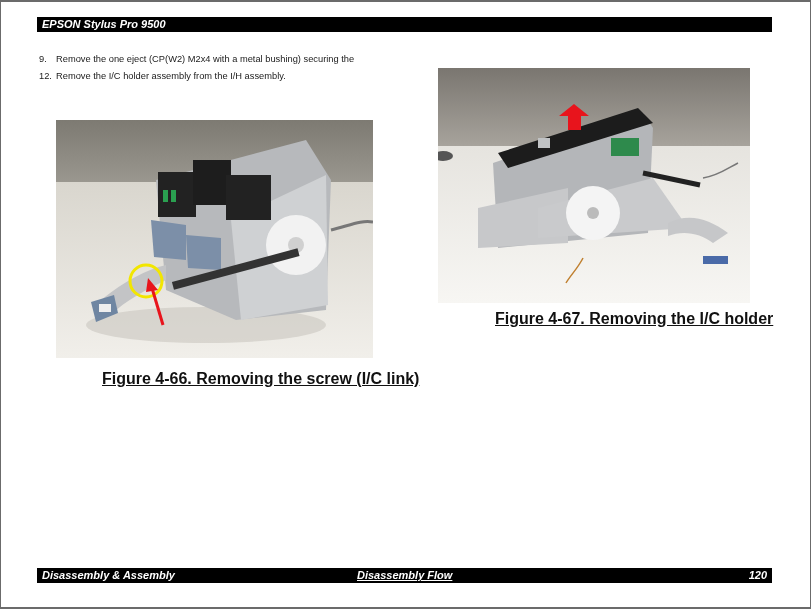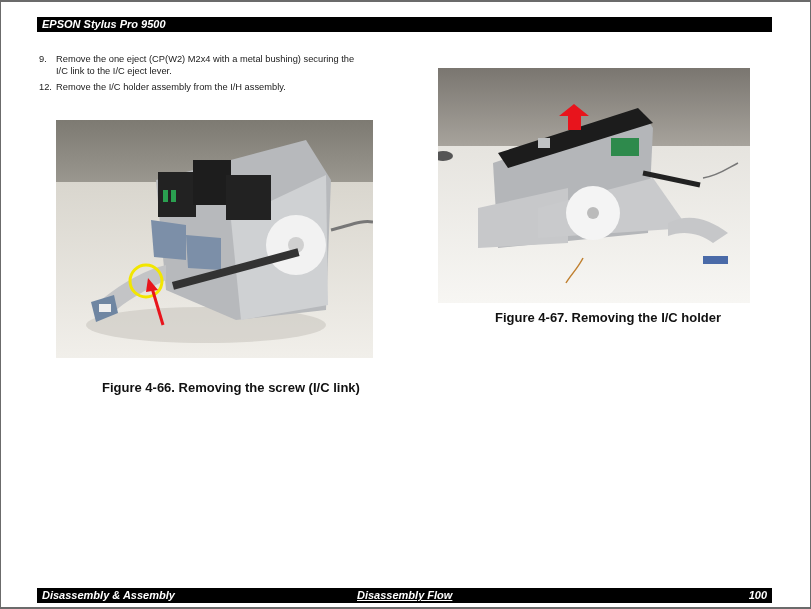--- a/index.html
+++ b/index.html
@@ -2,43 +2,42 @@
 <html><head>
 <meta charset="utf-8">
 <style>
   * { margin:0; padding:0; box-sizing:border-box; }
   html, body { width:811px; height:609px; background:#ffffff; overflow:hidden; }
   body { position:relative; font-family:"Liberation Sans", sans-serif; }
   .frame { position:absolute; left:0; top:0; width:811px; height:609px; border:1px solid #6b6b6b; border-top-width:2px; border-bottom-width:2px; }
   .bar { position:absolute; left:37px; width:735px; height:15px; background:#000; color:#fff; font-weight:bold; font-style:italic; font-size:11px; line-height:15px; }
   .bar span { position:absolute; top:0; white-space:nowrap; }
   .header { top:17px;padding-left:11px; }
-  .footer { top:588px; }
+  .footer { top:568px; }
   .steps { position:absolute; left:39px; top:54px; width:360px; font-size:9.3px; color:#1a1a1a; line-height:11.5px; }
   .step { position:relative; padding-left:17px; margin-bottom:5px; }
   .step .num { position:absolute; left:0; top:0; }
   .photo { position:absolute; overflow:hidden; }
   .photo svg { display:block; }
-  .caption { position:absolute; font-weight:bold; font-size:13px; color:#111; white-space:nowrap; }
+  .caption { position:absolute; font-weight:bold; font-size:16px; color:#111; white-space:nowrap;text-decoration:underline; }
 </style>
 </head>
 <body>
 
 <div class="frame"></div>
 
 <div class="bar header">
   <span style="left:5px;">EPSON Stylus Pro 9500</span>
   <span style="right:16px;margin-top:48px;">Revision A</span>
 </div>
 
 <div class="steps">
   <div class="step">
     <span class="num">9.</span>
     <div>Remove the one eject (CP(W2) M2x4 with a metal bushing) securing the</div>
-    <div>I/C link to the I/C eject lever.</div>
   </div>
   <div class="step">
     <span class="num">12.</span>
     <div>Remove the I/C holder assembly from the I/H assembly.</div>
   </div>
 </div>
 
 <div class="photo" style="left:56px; top:120px; width:317px; height:238px;">
   <svg width="317" height="238" viewBox="0 0 317 238">
     <defs>
@@ -76,21 +75,21 @@
     <polygon points="35,182 58,175 62,193 40,202" fill="#6f86a2"></polygon>
     <rect x="43" y="184" width="12" height="8" fill="#eee"></rect>
 
     <path d="M275,110 C295,105 305,100 317,102" stroke="#777" stroke-width="3" fill="none"></path>
 
     <circle cx="90" cy="161" r="16" fill="none" stroke="#f2e600" stroke-width="3"></circle>
     <line x1="107" y1="205" x2="96" y2="168" stroke="#e8141c" stroke-width="3"></line>
     <polygon points="92,158 102,170 90,172" fill="#e8141c"></polygon>
   </svg>
 </div>
-<div class="caption" style="left:102px; top:380px;">Figure 4-66.  Removing the screw (I/C link)</div>
+<div class="caption" style="left:102px; top:370px;">Figure 4-66.  Removing the screw (I/C link)</div>
 
 <div class="photo" style="left:438px; top:68px; width:312px; height:235px;">
   <svg width="312" height="235" viewBox="0 0 312 235">
     <defs>
       <linearGradient id="wall2" x1="0" y1="0" x2="0" y2="1">
         <stop offset="0" stop-color="#7a7670"></stop>
           <stop offset="1" stop-color="#a7a39c"></stop>
       </linearGradient>
       <linearGradient id="table2" x1="0" y1="0" x2="0" y2="1">
         <stop offset="0" stop-color="#e6e4df"></stop>
@@ -120,14 +119,14 @@
     <path d="M145,190 C140,200 132,208 128,215" stroke="#c08030" stroke-width="1.5" fill="none"></path>
 
     <polygon points="130,62 143,62 143,48 151,48 136,36 121,48 130,48" fill="#e8141c"></polygon>
   </svg>
 </div>
 <div class="caption" style="left:495px; top:310px;">Figure 4-67.  Removing the I/C holder</div>
 
 <div class="bar footer">
   <span style="left:5px;">Disassembly &amp; Assembly</span>
   <span style="left:320px;text-decoration:underline;">Disassembly Flow</span>
-  <span style="right:5px;">100</span>
+  <span style="right:5px;">120</span>
 </div>
 
 </body></html>

